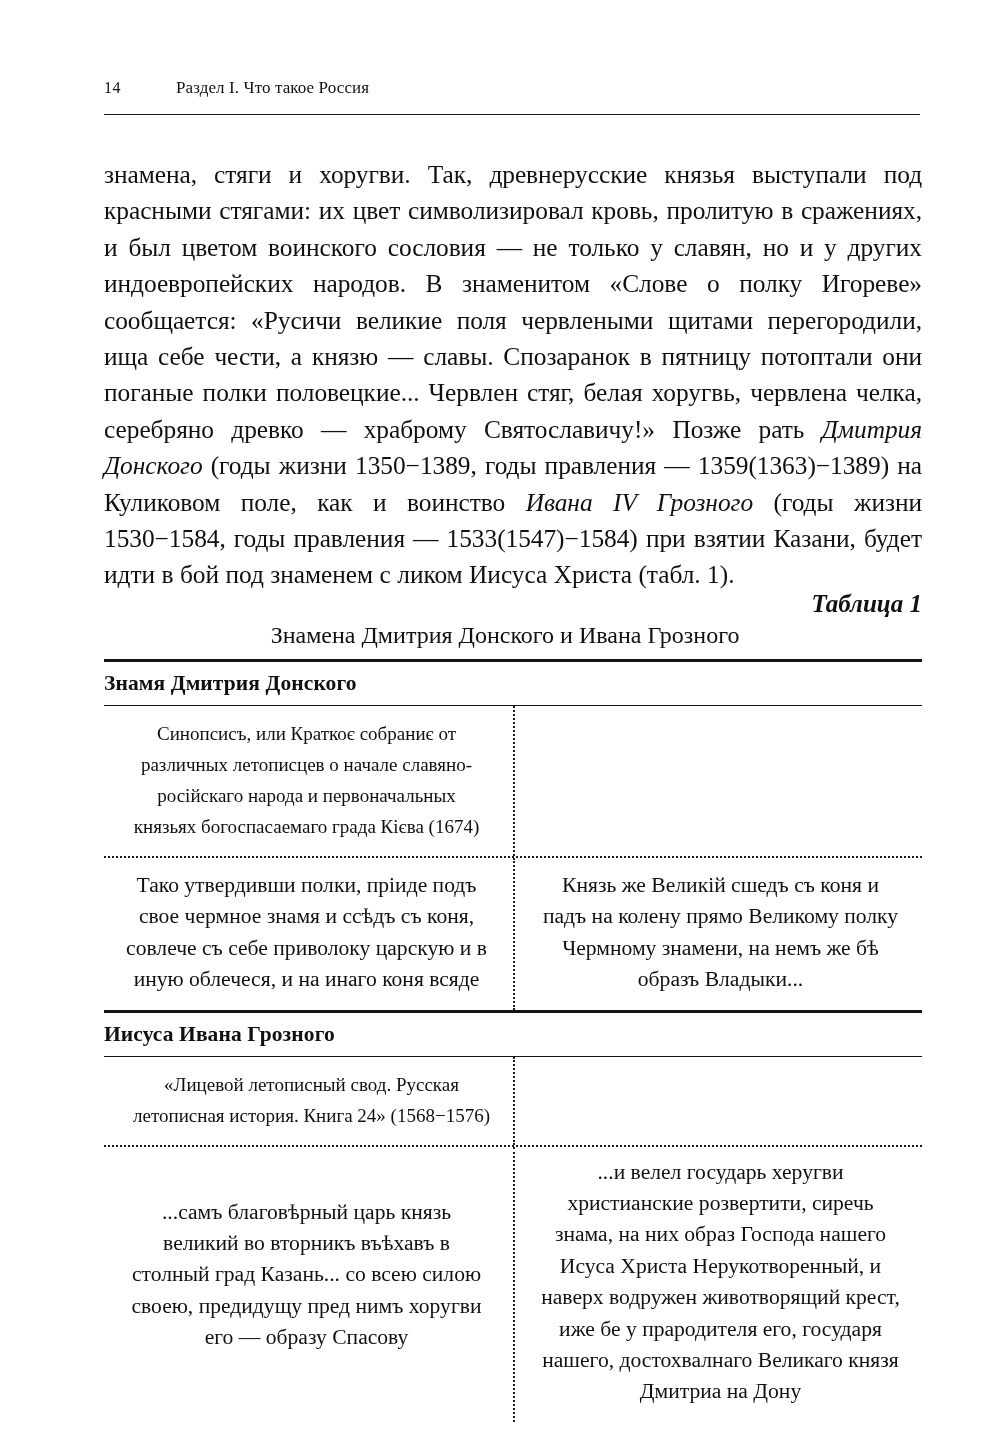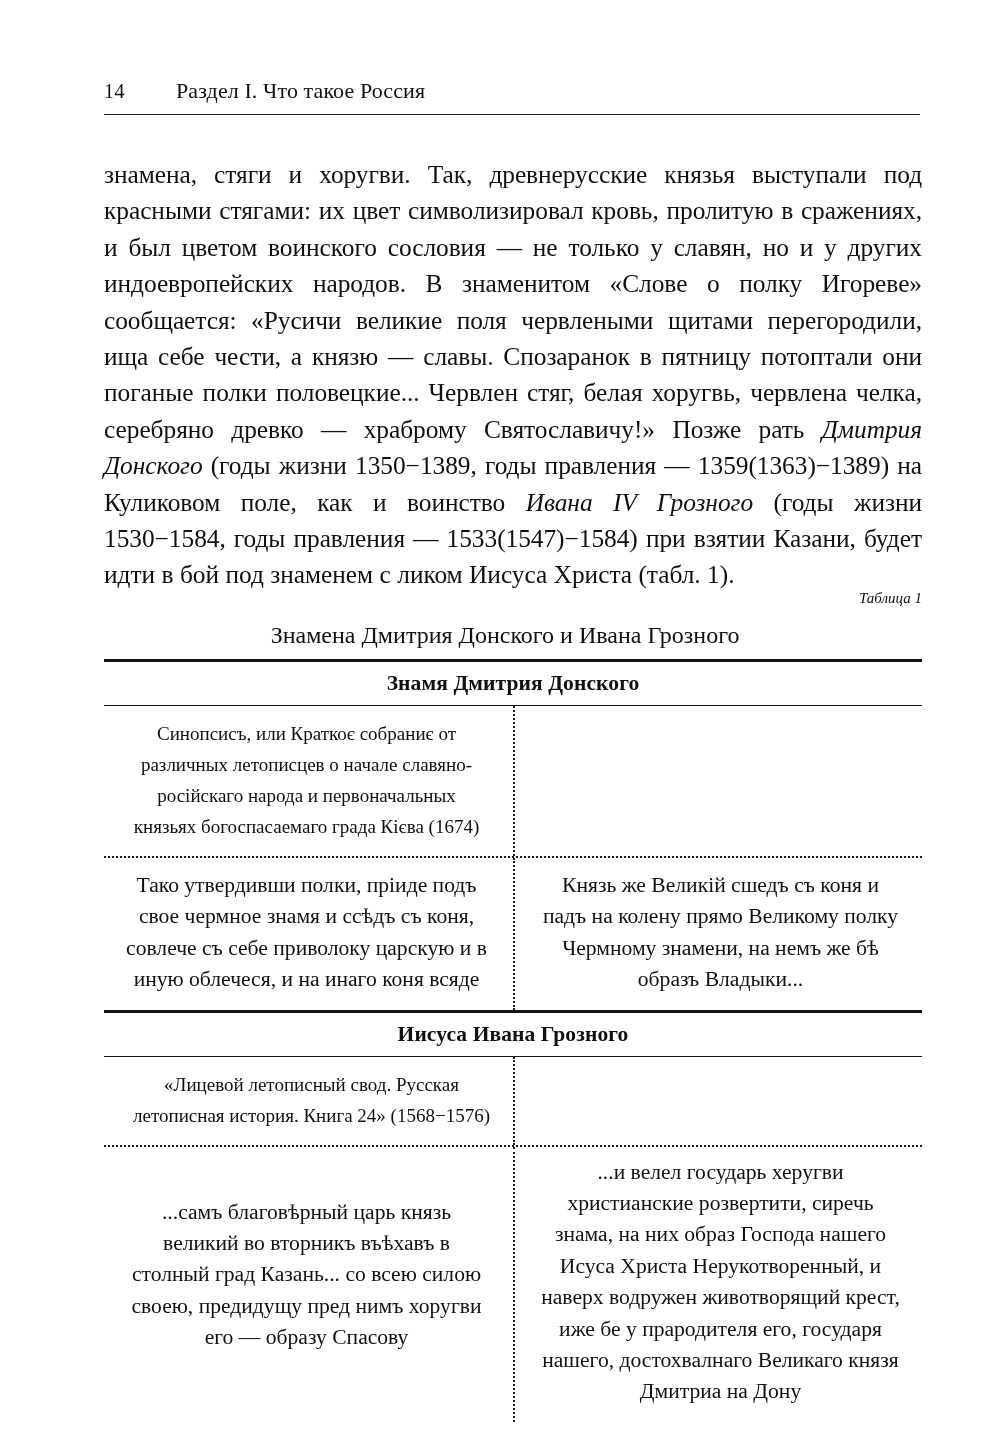--- a/index.html
+++ b/index.html
@@ -32,25 +32,25 @@
     top: 78px;
     width: 816px;
     height: 34px;
     display: flex;
     align-items: baseline;
     font-size: 19px;
     letter-spacing: .1px;
   }
   .runhead-folio {
     width: 72px;
-    font-size: 20px;
+    font-size: 16px;
     letter-spacing: .5px;
   }
   .runhead-title {
-    font-size: 22px;
+    font-size: 17px;
   }
   .runhead-rule {
     position: absolute;
     left: 104px;
     top: 114px;
     width: 816px;
     height: 0;
     border-top: 1.6px solid #1a1a1a;
   }
 
@@ -71,21 +71,22 @@
   .ital { font-style: italic; }
 
   
   .tbl-number {
     position: absolute;
     left: 104px;
     top: 590px;
     width: 818px;
     text-align: right;
     font-style: italic;
-    font-size: 15px;
+    font-size: 25px;
+    font-weight: bold;
   }
   .tbl-title {
     position: absolute;
     left: 96px;
     top: 622px;
     width: 818px;
     text-align: center;
     font-size: 24px;
   }
 
@@ -103,21 +104,20 @@
   .tbl-rule-thin {
     height: 0;
     border-top: 1.7px solid #141414;
   }
   .tbl-rule-dotted {
     height: 0;
     border-top: 2.4px dotted #1c1c1c;
   }
 
   .section-head {
-    text-align: center;
     font-weight: bold;
     font-size: 21.5px;
     padding: 9px 0 9px 0;
     letter-spacing: .1px;
   }
 
   .row {
     display: flex;
     position: relative;
   }

